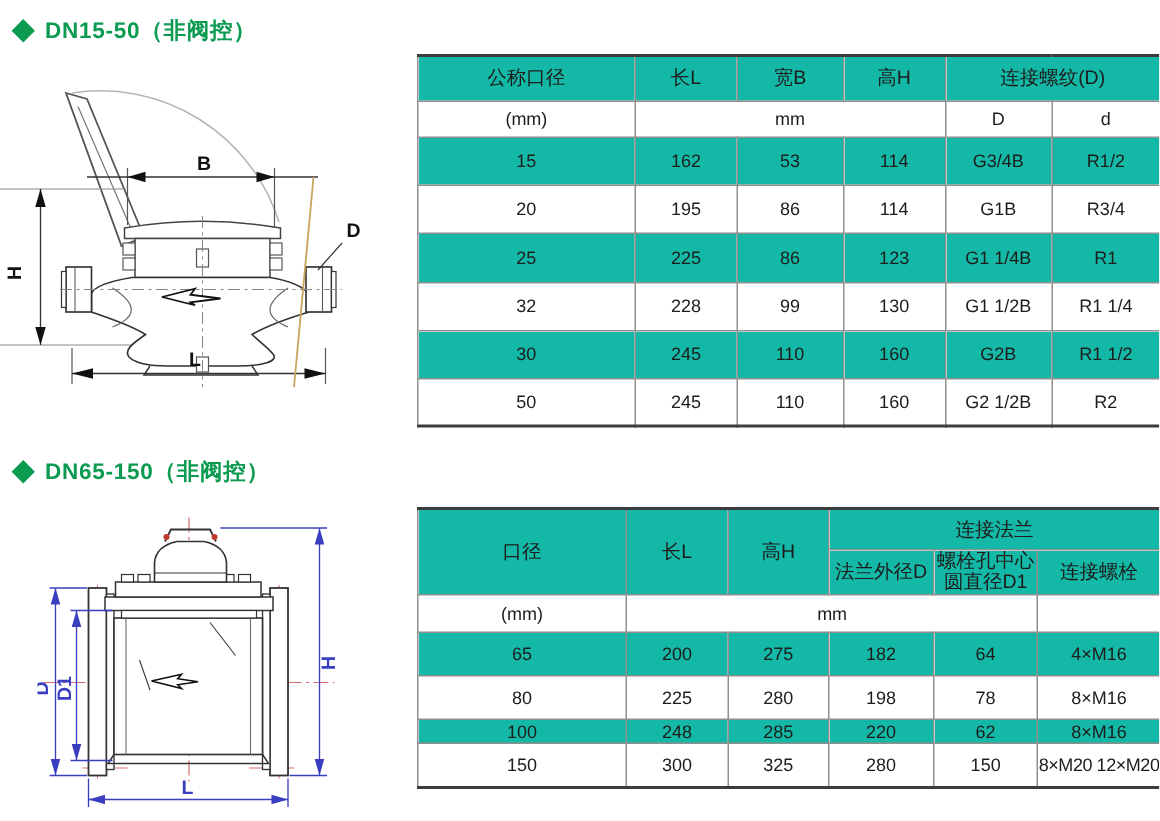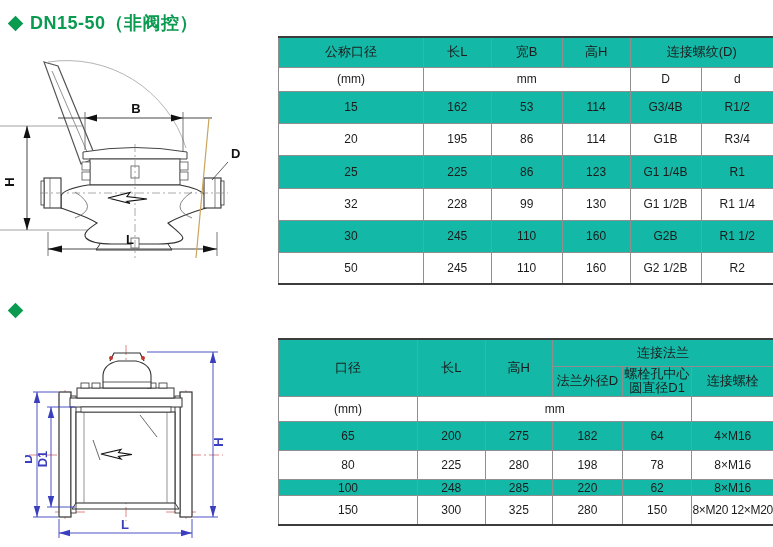--- a/index.html
+++ b/index.html
@@ -1,21 +1,21 @@
 <!DOCTYPE html>
 <html><head>
 <meta charset="utf-8">
 <style>
   html,body{margin:0;padding:0;background:#fff;}
   #stage{position:relative;width:773px;height:547px;background:#ffffff;overflow:hidden;
          font-family:"Liberation Sans","DejaVu Sans",sans-serif;}
 
   .sec-title{position:absolute;left:10px;display:flex;align-items:center;gap:9px;}
   .diamond{width:11px;height:11px;background:#0a9a50;transform:rotate(45deg);flex:0 0 auto;}
-  .sec-title .txt{color:#0a9a50;font-size:18px;font-weight:bold;letter-spacing:.5px;white-space:nowrap;}
+  .sec-title .txt{color:#0a9a50;font-size:15px;font-weight:bold;letter-spacing:.5px;white-space:nowrap;}
 
   table.spec{position:absolute;border-collapse:collapse;table-layout:fixed;
              border-top:2px solid #3c3c3c;border-bottom:2px solid #3c3c3c;border-left:1px solid #777;}
   table.spec th,table.spec td{border:1px solid #8f8f8f;text-align:center;vertical-align:middle;
              padding:0;font-weight:normal;color:#1c1c1c;font-size:12px;white-space:nowrap;overflow:hidden;}
   table.spec th{background:#14b8a6;font-size:13px;}
   table.spec th:last-child,table.spec td:last-child{border-right:none;}
   tr.shade td{background:#14b8a6;}
   .two-line{font-size:9.5px;line-height:1.15;}
   .small-cell{font-size:9px;letter-spacing:-0.3px;}
@@ -163,20 +163,21 @@
       <td>110</td>
       <td>160</td>
       <td>G2 1/2B</td>
       <td>R2</td>
     </tr>
   </tbody>
     </table>
 
   <div class="sec-title" style="top:305px;">
     <span class="diamond"></span>
+    <span class="txt">DN65-150（非阀控）</span>
   </div>
 
   <svg class="dwg" style="left:25px;top:335px;" width="225" height="212" viewBox="0 0 225 212">
 
     <line x1="4" y1="120" x2="198" y2="120" stroke="#d96a6a" stroke-width="0.8" stroke-dasharray="10,3,2,3"></line>
     <line x1="101" y1="10" x2="101" y2="186" stroke="#d96a6a" stroke-width="0.8" stroke-dasharray="10,3,2,3"></line>
     <line x1="40" y1="55" x2="40" y2="184" stroke="#d96a6a" stroke-width="0.7" stroke-dasharray="10,3,2,3"></line>
     <line x1="161" y1="55" x2="161" y2="184" stroke="#d96a6a" stroke-width="0.7" stroke-dasharray="10,3,2,3"></line>
     <line x1="30" y1="177" x2="60" y2="177" stroke="#d96a6a" stroke-width="0.8"></line>
     <line x1="141" y1="177" x2="171" y2="177" stroke="#d96a6a" stroke-width="0.8"></line>

